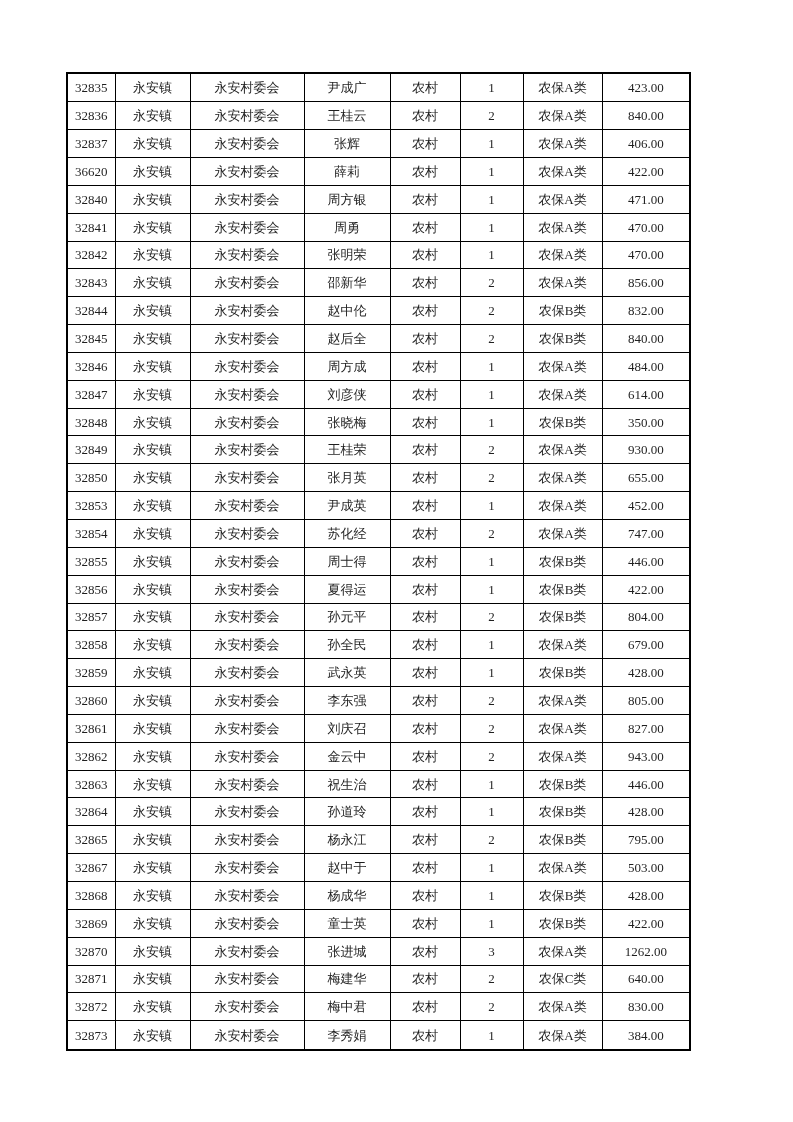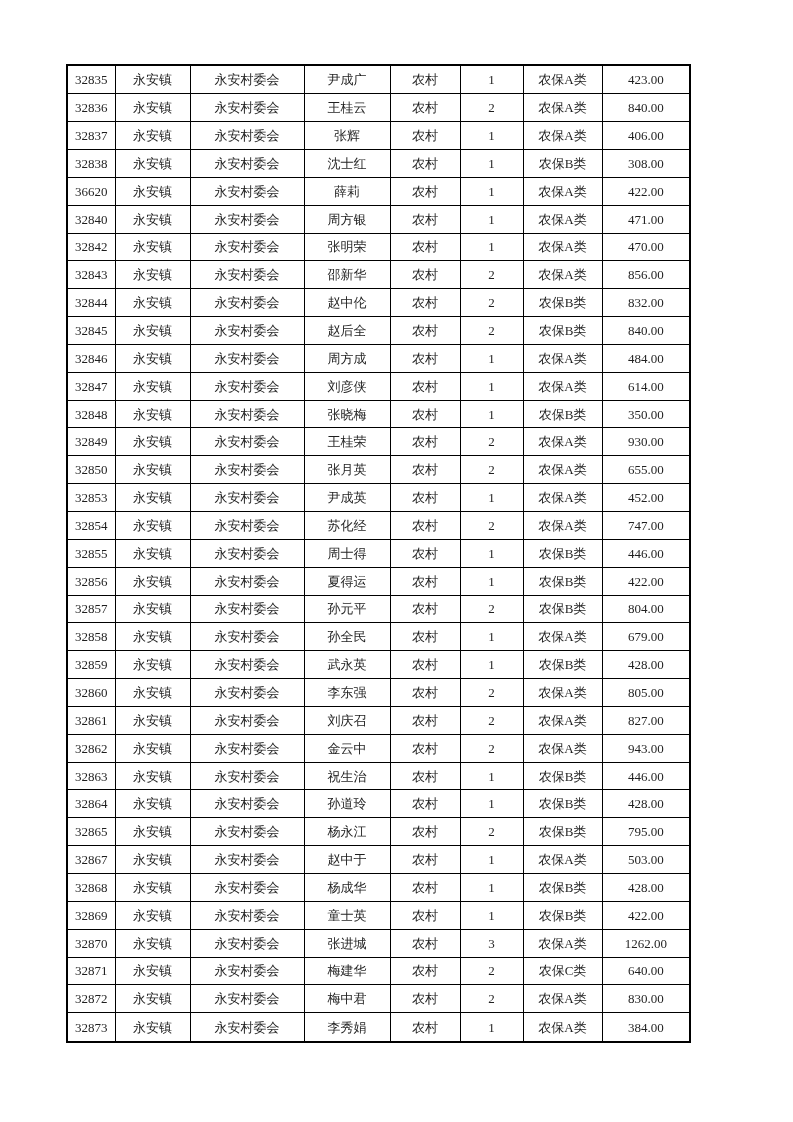--- a/index.html
+++ b/index.html
@@ -12,21 +12,21 @@
     width: 793px;
     height: 1122px;
     background: #ffffff;
     font-family: "Liberation Serif", "DejaVu Serif", serif;
     color: #1f1f1f;
     overflow: hidden;
   }
   table.grid {
     position: absolute;
     left: 66px;
-    top: 64px;
+    top: 72px;
     width: 623px;
     height: 979px;
     border-collapse: collapse;
     table-layout: fixed;
     border: 2px solid #000000;
   }
   table.grid td {
     border: 1px solid #000000;
     text-align: center;
     vertical-align: middle;
@@ -78,48 +78,48 @@
           <td>32837</td>
           <td>永安镇</td>
           <td>永安村委会</td>
           <td>张辉</td>
           <td>农村</td>
           <td>1</td>
           <td>农保A类</td>
           <td>406.00</td>
         </tr>
         <tr>
-          <td>32838</td>
-          <td>永安镇</td>
-          <td>永安村委会</td>
-          <td>沈士红</td>
-          <td>农村</td>
-          <td>1</td>
-          <td>农保B类</td>
-          <td>308.00</td>
-        </tr>
-        <tr>
           <td>36620</td>
           <td>永安镇</td>
           <td>永安村委会</td>
           <td>薛莉</td>
           <td>农村</td>
           <td>1</td>
           <td>农保A类</td>
           <td>422.00</td>
         </tr>
         <tr>
           <td>32840</td>
           <td>永安镇</td>
           <td>永安村委会</td>
           <td>周方银</td>
           <td>农村</td>
           <td>1</td>
           <td>农保A类</td>
           <td>471.00</td>
+        </tr>
+        <tr>
+          <td>32841</td>
+          <td>永安镇</td>
+          <td>永安村委会</td>
+          <td>周勇</td>
+          <td>农村</td>
+          <td>1</td>
+          <td>农保A类</td>
+          <td>470.00</td>
         </tr>
         <tr>
           <td>32842</td>
           <td>永安镇</td>
           <td>永安村委会</td>
           <td>张明荣</td>
           <td>农村</td>
           <td>1</td>
           <td>农保A类</td>
           <td>470.00</td>

